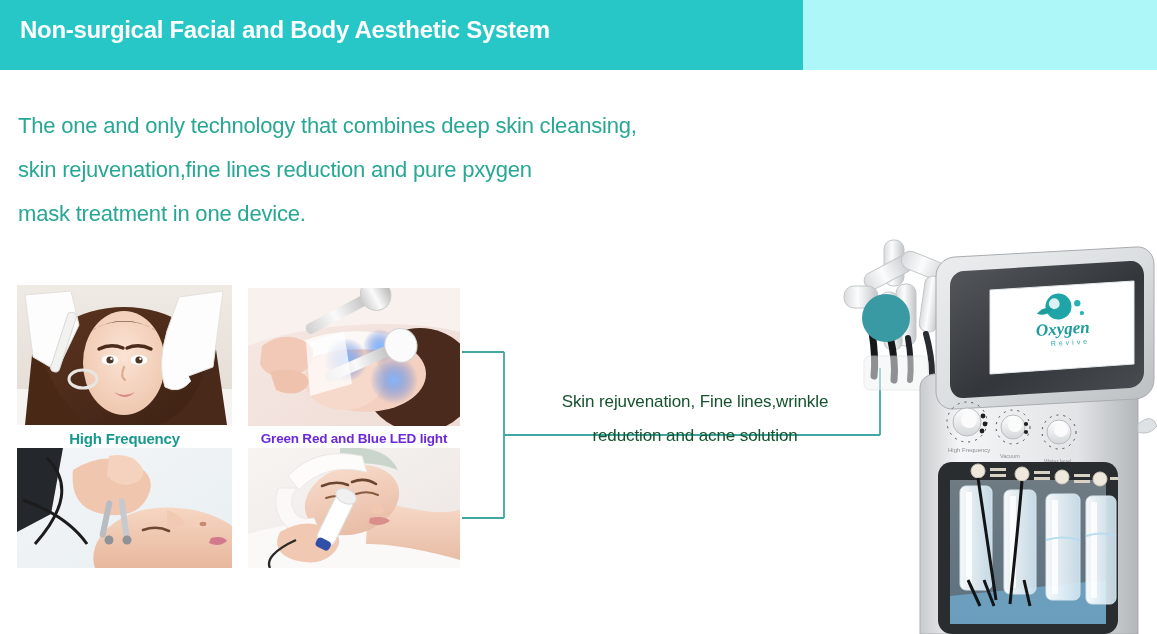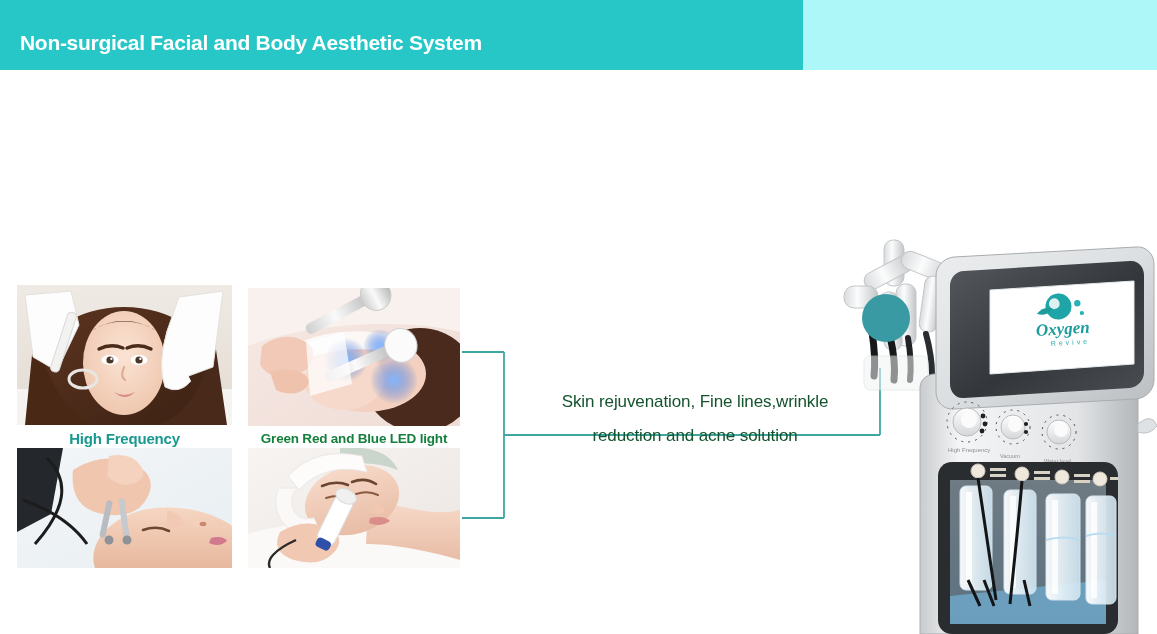--- a/index.html
+++ b/index.html
@@ -28,26 +28,25 @@
   #header-block {
     position: absolute;
     left: 0; top: 0;
     width: 803px; height: 70px;
     background: #27C7C7;
   }
   #header-title {
     position: absolute;
     left: 20px; top: 16px;
     width: 770px;
-    font-size: 21px;
+    font-size: 24px;
     font-weight: bold;
     color: #ffffff;
     letter-spacing: -0.3px;
     white-space: nowrap;
-    margin-top: 15px;
   }
 
   
   #intro {
     position: absolute;
     left: 18px; top: 104px;
     width: 800px;
     font-size: 22px;
     line-height: 44px;
     color: #27A794;
@@ -67,21 +66,21 @@
     position: absolute;
     left: 0;
     width: 100%;
     text-align: center;
     font-size: 15px;
     font-weight: bold;
     color: #18998F;
     letter-spacing: -0.2px;
     white-space: nowrap;
   }
-  .caption.dark { color: #15803d; font-size: 13.5px; }
+  .caption.dark { color: #6d28d9; font-size: 13.5px; }
 
   #cell-1 { left: 17px; top: 285px;  width: 215px; height: 165px; }
   #cell-1 .photo { width: 215px; height: 140px; }
   #cell-1 .caption { top: 145px; }
 
   #cell-2 { left: 248px; top: 288px; width: 212px; height: 162px; }
   #cell-2 .photo { width: 212px; height: 138px; }
   #cell-2 .caption { top: 143px; }
 
   #cell-3 { left: 17px; top: 448px;  width: 215px; height: 148px; }
@@ -111,20 +110,25 @@
 </style>
 </head>
 <body>
 
 <div id="page">
 
   <div id="header-band"></div>
   <div id="header-block"></div>
   <div id="header-title">Non-surgical Facial and Body Aesthetic System</div>
 
+  <div id="intro">
+    <div>The one and only technology that combines deep skin cleansing,</div>
+    <div>skin rejuvenation,fine lines reduction and pure pxygen</div>
+    <div>mask treatment in one device.</div>
+  </div>
 
   <div class="photo-cell" id="cell-1">
     <div class="photo">
       <svg width="215" height="140" viewBox="0 0 215 140" aria-hidden="true">
         <defs>
           <linearGradient id="bg1" x1="0" y1="0" x2="0" y2="1">
             <stop offset="0" stop-color="#efeae4"></stop>
               <stop offset="1" stop-color="#e2dbd3"></stop>
           </linearGradient>
           <radialGradient id="skin1" cx="0.5" cy="0.42" r="0.62">

